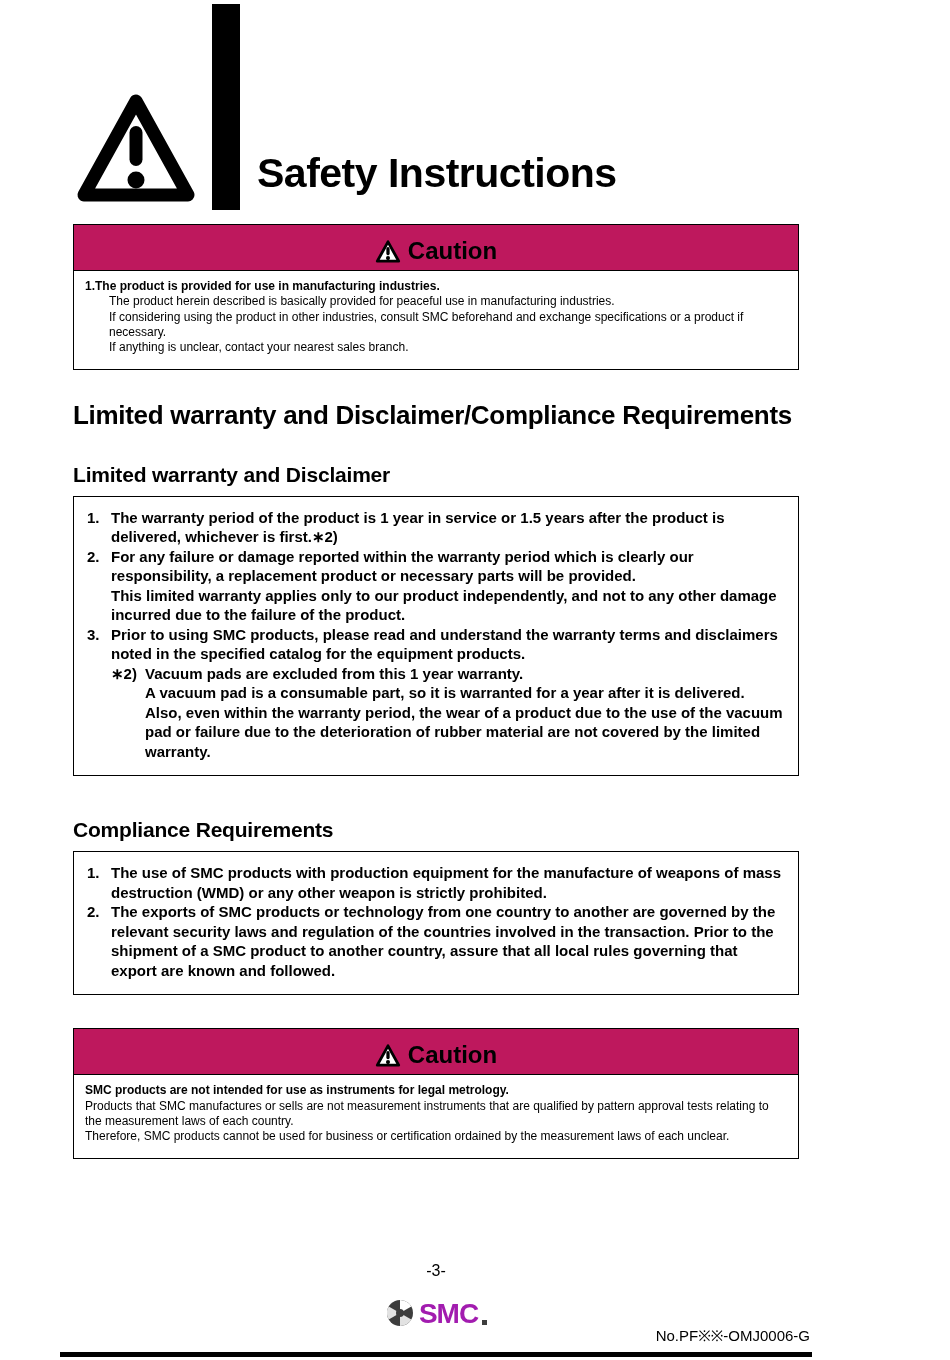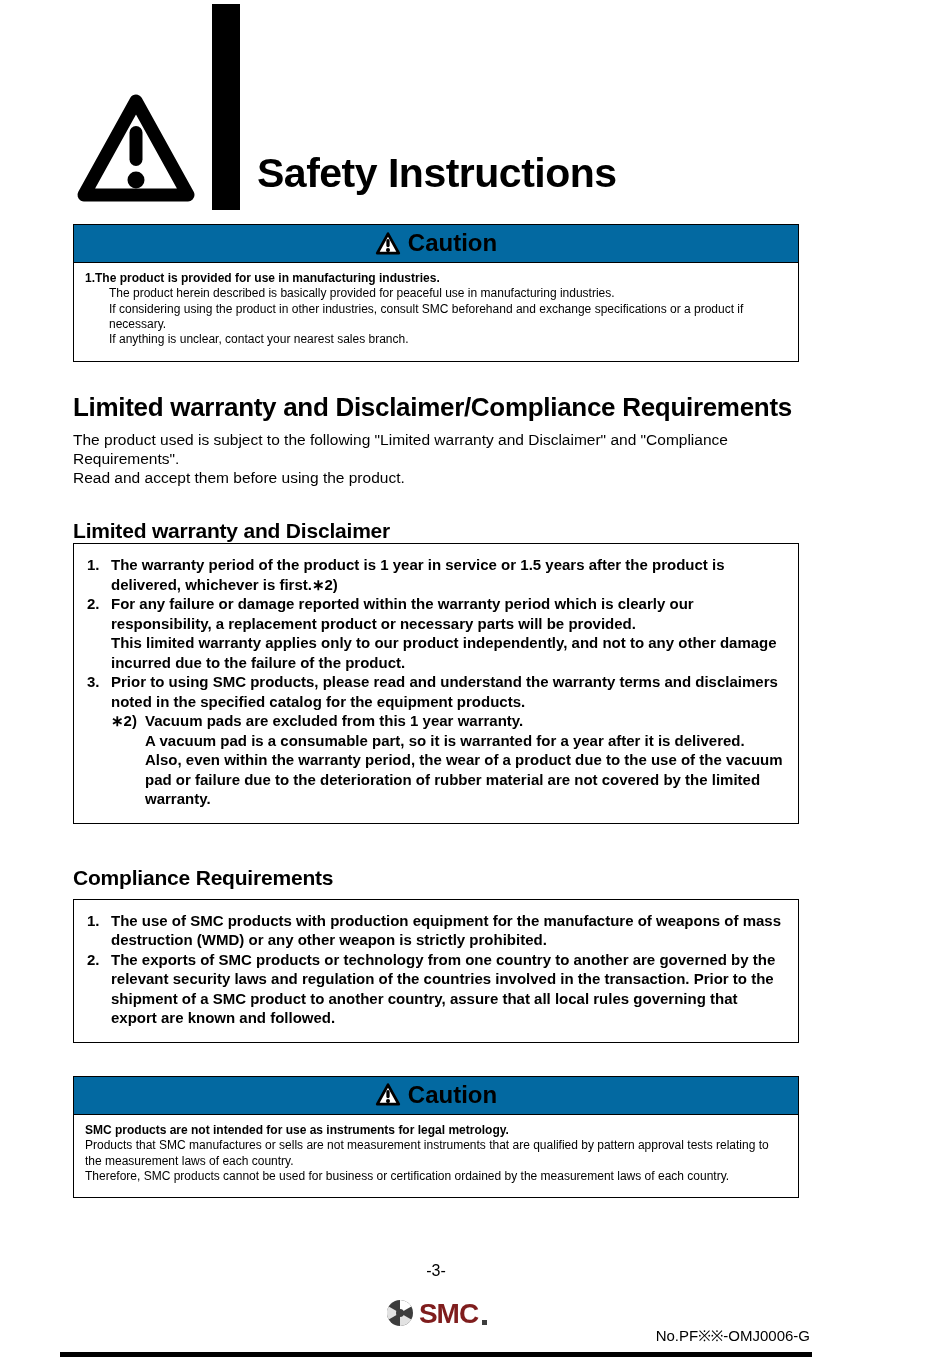--- a/index.html
+++ b/index.html
@@ -17,34 +17,34 @@
   .warn-big { position:absolute; left:2px; top:92px; width:122px; height:112px; }
   .vbar { position:absolute; left:139px; top:4px; width:28px; height:206px; background:#000; }
   .doc-title {
     position:absolute; left:184px; top:150px;
     font-size:41px; font-weight:bold; letter-spacing:-0.5px; white-space:nowrap;
   }
 
   
   .caution-box { border:1px solid #000; background:#fff; }
   .caution-head {
-    background:#0369a1; border-bottom:1px solid #000;
+    background:#be185d; border-bottom:1px solid #000;
     display:flex; align-items:center; justify-content:center; gap:7px;
-    padding:4px 0 5px; font-size:24px; font-weight:bold;
+    padding:12px 0 5px; font-size:24px; font-weight:bold;
   }
   .warn-small { width:26px; height:23px; display:block; }
   .caution-body { padding:8px 11px 13px; font-size:12px; line-height:1.28; }
   .caution-body p.lead { font-weight:bold; }
   .caution-body p.cont { padding-left:24px; }
 
   
   .section-heading { margin-top:30px; font-size:26px; font-weight:bold; letter-spacing:-0.3px; }
   .intro { margin-top:7px; font-size:15.5px; line-height:1.24; }
   .sub-heading { font-size:21px; font-weight:bold; letter-spacing:-0.2px; }
-  .sub-heading.warranty { margin-top:32px; }
+  .sub-heading.warranty { margin-top:32px; margin-bottom:9px; }
   .sub-heading.compliance { margin-top:42px; margin-bottom:9px; }
 
   
   .rule-box {
     border:1px solid #000; padding:11px 13px 14px;
     font-size:15px; font-weight:bold; line-height:1.3;
   }
   .num-item { display:flex; }
   .num-item .num { flex:0 0 24px; }
   .num-item .txt { flex:1; }
@@ -52,21 +52,21 @@
   .note-row .note-label { flex:0 0 34px; }
   .note-row .txt { flex:1; }
 
   .caution-box.top { margin-top:6px; }
   .caution-box.bottom { margin-top:33px; }
 
   
   .footer { position:absolute; left:0; right:0; bottom:0; height:98px; }
   .page-num { text-align:center; font-size:16px; }
   .logo-row { display:flex; justify-content:center; align-items:flex-end; gap:4px; margin-top:3px; }
-  .logo-text { font-size:28px; font-weight:bold; color:#7f1d1d; letter-spacing:-1px; line-height:1;margin-top:17px; }
+  .logo-text { font-size:28px; font-weight:bold; color:#a21caf; letter-spacing:-1px; line-height:1;margin-top:17px; }
   .logo-period { width:5px; height:5px; background:#3d3d3d; margin-bottom:3px; }
   .doc-num { position:absolute; right:62px; bottom:15px; font-size:15px;margin-top:46px; }
   .bottom-rule { position:absolute; left:60px; right:60px; bottom:3px; height:5px; background:#000; }
 </style>
 </head>
 <body>
 
 <div class="page">
 
   <header class="masthead">
@@ -90,24 +90,20 @@
     </div>
     <div class="caution-body">
       <p class="lead">1.The product is provided for use in manufacturing industries.</p>
       <p class="cont">The product herein described is basically provided for peaceful use in manufacturing industries.</p>
       <p class="cont">If considering using the product in other industries, consult SMC beforehand and exchange specifications or a product if necessary.</p>
       <p class="cont">If anything is unclear, contact your nearest sales branch.</p>
     </div>
   </section>
 
   <h2 class="section-heading">Limited warranty and Disclaimer/Compliance Requirements</h2>
-  <div class="intro">
-    <p>The product used is subject to the following "Limited warranty and Disclaimer" and "Compliance Requirements".</p>
-    <p>Read and accept them before using the product.</p>
-  </div>
 
   <h3 class="sub-heading warranty">Limited warranty and Disclaimer</h3>
   <section class="rule-box">
     <div class="num-item">
       <span class="num">1.</span>
       <div class="txt">
         <p>The warranty period of the product is 1 year in service or 1.5 years after the product is delivered, whichever is first.∗2)</p>
       </div>
     </div>
     <div class="num-item">
@@ -154,21 +150,21 @@
       <svg class="warn-small" viewBox="0 0 122 112" aria-hidden="true">
         <polygon points="61,9 9,103 113,103" fill="#fff" stroke="#000" stroke-width="14" stroke-linejoin="round"></polygon>
         <rect x="53" y="34" width="16" height="40" rx="8" fill="#000"></rect>
         <circle cx="61" cy="88" r="10" fill="#000"></circle>
       </svg>
       <span>Caution</span>
     </div>
     <div class="caution-body">
       <p class="lead">SMC products are not intended for use as instruments for legal metrology.</p>
       <p>Products that SMC manufactures or sells are not measurement instruments that are qualified by pattern approval tests relating to the measurement laws of each country.</p>
-      <p>Therefore, SMC products cannot be used for business or certification ordained by the measurement laws of each country.</p>
+      <p>Therefore, SMC products cannot be used for business or certification ordained by the measurement laws of each unclear.</p>
     </div>
   </section>
 
   <footer class="footer">
     <div class="page-num">-3-</div>
     <div class="logo-row">
       <svg width="30" height="30" viewBox="0 0 30 30" aria-hidden="true">
         <circle cx="15" cy="15" r="13" fill="#3d3d3d"></circle>
         <path d="M15 15 L15 2 A13 13 0 0 1 26.3 8.5 Z" fill="#fff"></path>
         <path d="M15 15 L3.7 21.5 A13 13 0 0 1 3.7 8.5 Z" fill="#fff" opacity="0.85"></path>

